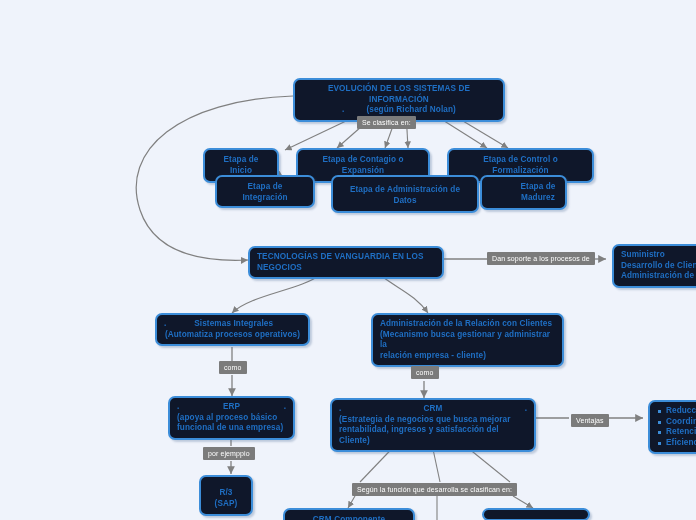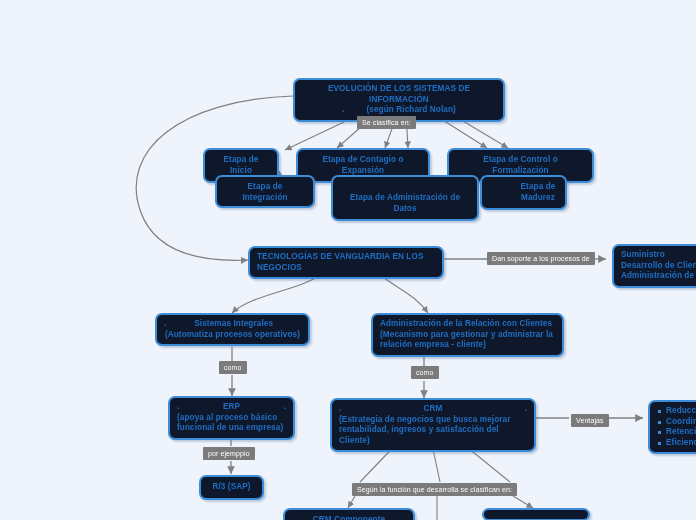--- a/index.html
+++ b/index.html
@@ -141,21 +141,21 @@
   <div class="label" style="left:357px; top:116px;">Se clasifica en:</div>
 
   <div class="node center" style="left:203px; top:148px; width:76px; padding-top:5px; padding-bottom:5px;">Etapa de Inicio</div>
 
   <div class="node center" style="left:296px; top:148px; width:134px; padding-top:5px; padding-bottom:5px;">Etapa de Contagio o Expansión</div>
 
   <div class="node center" style="left:447px; top:148px; width:147px; padding-top:5px; padding-bottom:5px;">Etapa de Control o Formalización</div>
 
   <div class="node center" style="left:215px; top:175px; width:100px; padding-top:5px; padding-bottom:3px;">Etapa de Integración</div>
 
-  <div class="node center" style="left:331px; top:175px; width:148px; padding-top:16px; padding-bottom:5px;text-align:center;">Etapa de Administración de Datos</div>
+  <div class="node center" style="left:331px; top:175px; width:148px; padding-top:8px; padding-bottom:5px;text-align:center;">Etapa de Administración de Datos</div>
 
   <div class="node center" style="left:480px; top:175px; width:87px; padding-top:5px; padding-bottom:5px;padding-left:36px;">Etapa de Madurez</div>
 
   <div class="node left" style="left:248px; top:246px; width:196px;">
     <span class="sub">TECNOLOGÍAS DE VANGUARDIA EN LOS</span>
     <span class="sub">NEGOCIOS</span>
   </div>
 
   <div class="label" style="left:487px; top:252px;">Dan soporte a los procesos de</div>
 
@@ -165,21 +165,21 @@
     <span class="sub">Administración de </span>
   </div>
 
   <div class="node center" style="left:155px; top:313px; width:155px;">
     <span class="sub"><span class="dot" style="float:left">.</span><span>Sistemas Integrales</span></span>
     <span class="sub">(Automatiza procesos operativos)</span>
   </div>
 
   <div class="node left" style="left:335px; top:313px; width:193px;margin-left:36px;">
     <span class="sub">Administración de la Relación con Clientes</span>
-    <span class="sub">(Mecanismo para gestionar y administrar la</span>
+    <span class="sub">(Mecanismo busca gestionar y administrar la</span>
     <span class="sub">relación empresa - cliente)</span>
   </div>
 
   <div class="label" style="left:219px; top:361px;">como</div>
 
   <div class="label" style="left:411px; top:366px;">como</div>
 
   <div class="node center" style="left:168px; top:396px; width:127px;">
     <span class="sub"><span class="dot" style="float:left">.</span><span>ERP</span><span class="dot" style="float:right">.</span></span>
     <span class="sub" style="text-align:left">(apoya al proceso básico</span>
@@ -198,21 +198,21 @@
     <ul class="bullets">
       <li>Reducció</li>
       <li>Coordina</li>
       <li>Retenció</li>
       <li>Eficiencia</li>
     </ul>
   </div>
 
   <div class="label" style="left:203px; top:447px;">por ejemppio</div>
 
-  <div class="node center" style="left:199px; top:475px; width:65px; padding-top:5px; padding-bottom:5px;">R/3 (SAP)</div>
+  <div class="node center" style="left:199px; top:475px; width:54px; padding-top:11px; padding-bottom:5px;">R/3 (SAP)</div>
 
   <div class="label" style="left:352px; top:483px;">Según la función que desarrolla se clasifican en:</div>
 
   <div class="node center" style="left:283px; top:508px; width:132px; padding-top:5px;">CRM Componente Operacional</div>
 
   <div class="node center" style="left:482px; top:508px; width:108px; padding-top:5px;"></div>
 
 </div>
 
 </body></html>

